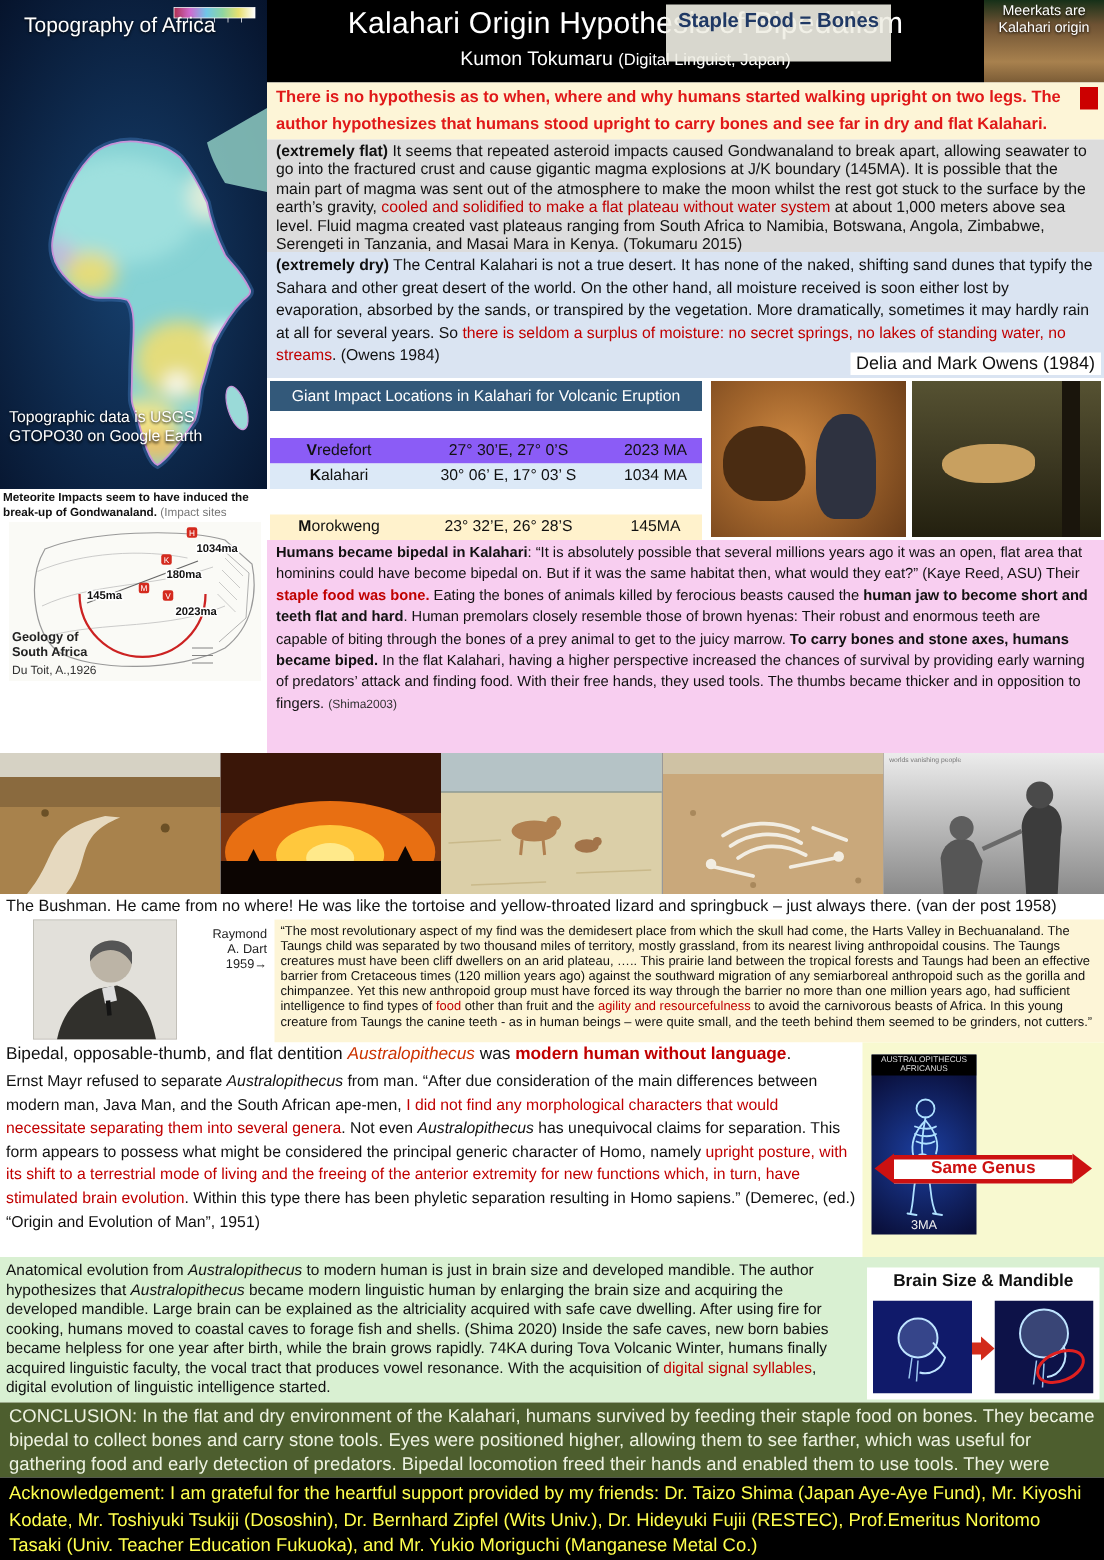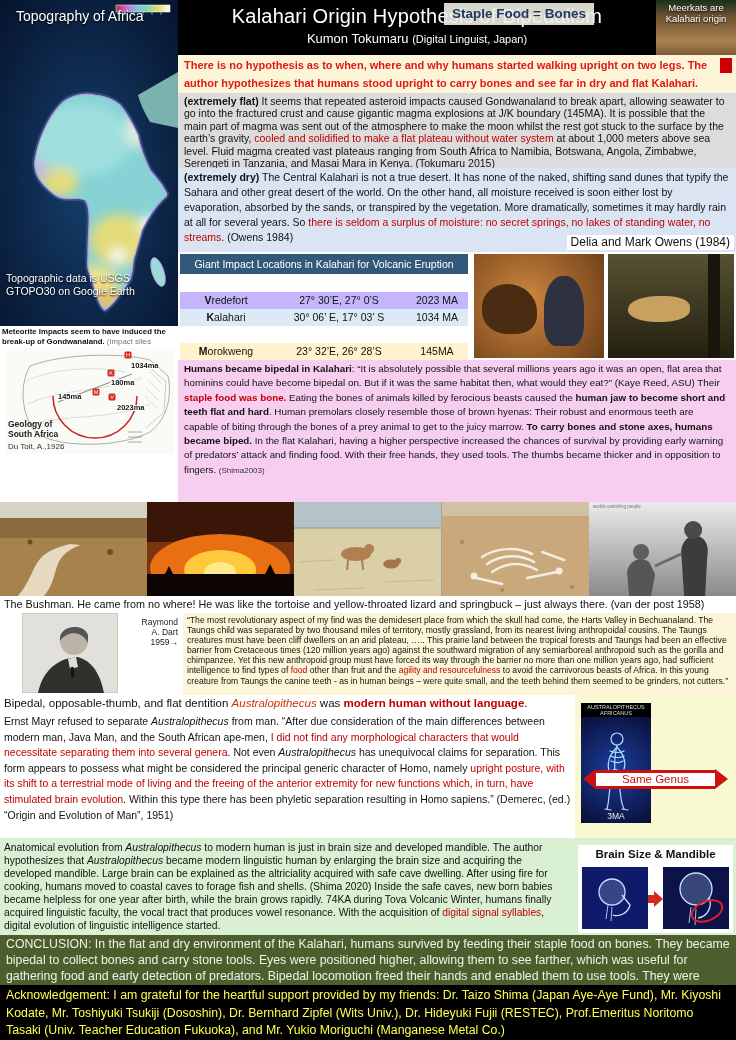--- a/index.html
+++ b/index.html
@@ -35,59 +35,59 @@
   #flat-para{left:178px;top:93px;width:558px;height:75px;background:#dcdcdc;line-height:12.4px;}
   #dry-para{left:178px;top:168px;width:558px;height:84px;background:#dae4f2;line-height:15px;}
   #owens-credit{right:2px;bottom:2px;background:#fff;padding:0 4px;font-size:12px;color:#111;}
   #impact-row{left:178px;top:252px;width:558px;height:108px;background:#fff;text-decoration:underline;}
   .t-title{position:absolute;left:2px;top:2px;width:288px;height:20px;background:#33597a;color:#fff;font-size:10.5px;line-height:20px;text-align:center;}
   .t-head{position:absolute;left:2px;top:22px;width:288px;height:18px;display:flex;background:#2e74b5;color:#fff;}
   .t-head div{font-size:10.5px;line-height:18px;text-align:center;}
   .t-row{position:absolute;left:2px;width:288px;height:17px;display:flex;}
   .t-row div{font-size:10.5px;line-height:17px;text-align:center;color:#111;}
   .cw1{width:92px;}.cw2{width:134px;}.cw3{width:62px;}
-  .r0{top:40px;background:#c4b5fd;}
+  .r0{top:40px;background:#8b5cf6;}
   .r1{top:57px;background:#dce9f7;}
   .r2{top:74px;background:#d7f2cf;}
   .r3{top:91px;background:#fff2cc;}
   .c-point{display:block;}
   .c-point::first-letter{font-weight:700;}
   .owens-photo{position:absolute;top:2px;height:104px;}
   #owens1{left:296px;width:130px;background:radial-gradient(circle at 40% 45%,#d08a42 0%,#a2652c 45%,#6a3d19 100%);}
   #owens1 .blob1{position:absolute;left:8px;top:30px;width:55px;height:50px;background:#4a2c12;border-radius:50% 60% 40% 50%;}
   #owens1 .blob2{position:absolute;left:70px;top:22px;width:40px;height:70px;background:#2e3240;border-radius:45% 45% 30% 30%;}
   #owens2{left:430px;width:126px;background:linear-gradient(180deg,#565232 0%,#3a3620 55%,#23200f 100%);}
   #owens2 .trunk{position:absolute;right:14px;top:0;width:12px;height:104px;background:#1a150c;}
   #owens2 .lion{position:absolute;left:20px;top:42px;width:62px;height:26px;background:#c8a060;border-radius:50% 40% 45% 45%;}
   #pink-para{left:178px;top:360px;width:558px;height:142px;background:#f8cef0;line-height:14.4px;font-size:9.8px;}
   .cite{font-size:8px;color:#333;}
   
   #photo-strip{left:0;top:502px;width:736px;height:94px;display:flex;background:#999;}
   #photo-strip .ph{width:20%;height:94px;position:relative;overflow:hidden;}
-  #staple-label{left:444px;top:3px;width:150px;height:22px;background:rgba(240,238,228,.9);color:#1f3864;font-weight:700;font-size:13.5px;line-height:22px;text-align:center;}
+  #staple-label{left:444px;top:3px;width:150px;height:38px;background:rgba(240,238,228,.9);color:#1f3864;font-weight:700;font-size:13.5px;line-height:22px;text-align:center;}
   #ph5-text{left:4px;top:2px;font-size:4.5px;color:#777;}
   #bushman{left:0;top:596px;width:736px;height:17px;background:#fff;font-size:10.8px;line-height:16px;padding-left:4px;white-space:nowrap;overflow:hidden;}
   
   #dart-row{left:0;top:613px;width:736px;height:82px;background:#fff;}
   #dart-portrait{left:22px;top:0;width:96px;height:80px;}
   #dart-labels{left:120px;top:4px;width:58px;text-align:right;font-size:8.5px;line-height:10px;color:#222;}
   #dart-quote{left:183px;top:0;width:553px;height:82px;background:#fdf5d7;font-size:8.6px;line-height:10.1px;padding:2px 4px;overflow:hidden;}
   #bipedal-line{left:0;top:695px;width:575px;height:17px;background:#fff;font-size:11.5px;line-height:16px;padding-left:4px;white-space:nowrap;overflow:hidden;}
   #mayr-para{left:0;top:712px;width:575px;height:126px;background:#fff;font-size:10.5px;line-height:15.6px;padding:2px 4px;overflow:hidden;}
   
   #skel-panel{left:575px;top:695px;width:161px;height:150px;background:#f8f9d0;}
   .skel-box{position:absolute;top:8px;width:70px;height:120px;background:radial-gradient(circle at 50% 55%,#1c3fa0 0%,#0a103c 80%);overflow:hidden;}
   #skel-left{left:6px;}
   #skel-right{left:85px;}
   .skel-title{position:absolute;left:0;top:0;width:70px;background:#000;color:#ddd;font-size:5.5px;line-height:6.2px;text-align:center;padding:1px 0;}
   .skel-age{position:absolute;left:0;bottom:2px;width:70px;color:#eee;font-size:8.5px;text-align:center;}
   #same-genus{left:8px;top:74px;width:145px;height:20px;display:flex;align-items:center;}
   #same-genus .tri-l{width:0;height:0;border-right:13px solid #cc1111;border-top:10px solid transparent;border-bottom:10px solid transparent;}
   #same-genus .tri-r{width:0;height:0;border-left:13px solid #cc1111;border-top:10px solid transparent;border-bottom:10px solid transparent;}
-  #same-genus .mid{flex:1;background:#fff;border-top:3px solid #cc1111;border-bottom:3px solid #cc1111;color:#cc1111;font-weight:400;font-size:11.5px;line-height:13px;text-align:center;}
+  #same-genus .mid{flex:1;background:#fff;border-top:3px solid #cc1111;border-bottom:3px solid #cc1111;color:#cc1111;font-weight:700;font-size:11.5px;line-height:13px;text-align:center;}
   
   #evolution-para{left:0;top:838px;width:736px;height:97px;background:#d9f0d2;}
   #evolution-text{position:absolute;left:4px;top:3px;width:568px;height:91px;font-size:10.3px;line-height:13px;overflow:hidden;}
   #brain-panel{left:578px;top:845px;width:155px;height:88px;background:#fff;}
   #brain-title{position:absolute;left:0;top:3px;width:155px;text-align:center;font-weight:700;font-size:11.5px;color:#111;}
   .skull-box{position:absolute;top:22px;height:62px;}
   #skull-left{left:4px;width:66px;}
   #skull-right{left:85px;width:66px;}
   #brain-arrow{position:absolute;left:70px;top:46px;display:flex;align-items:center;}
   #brain-arrow .stem{width:6px;height:8px;background:#d22b1b;}

